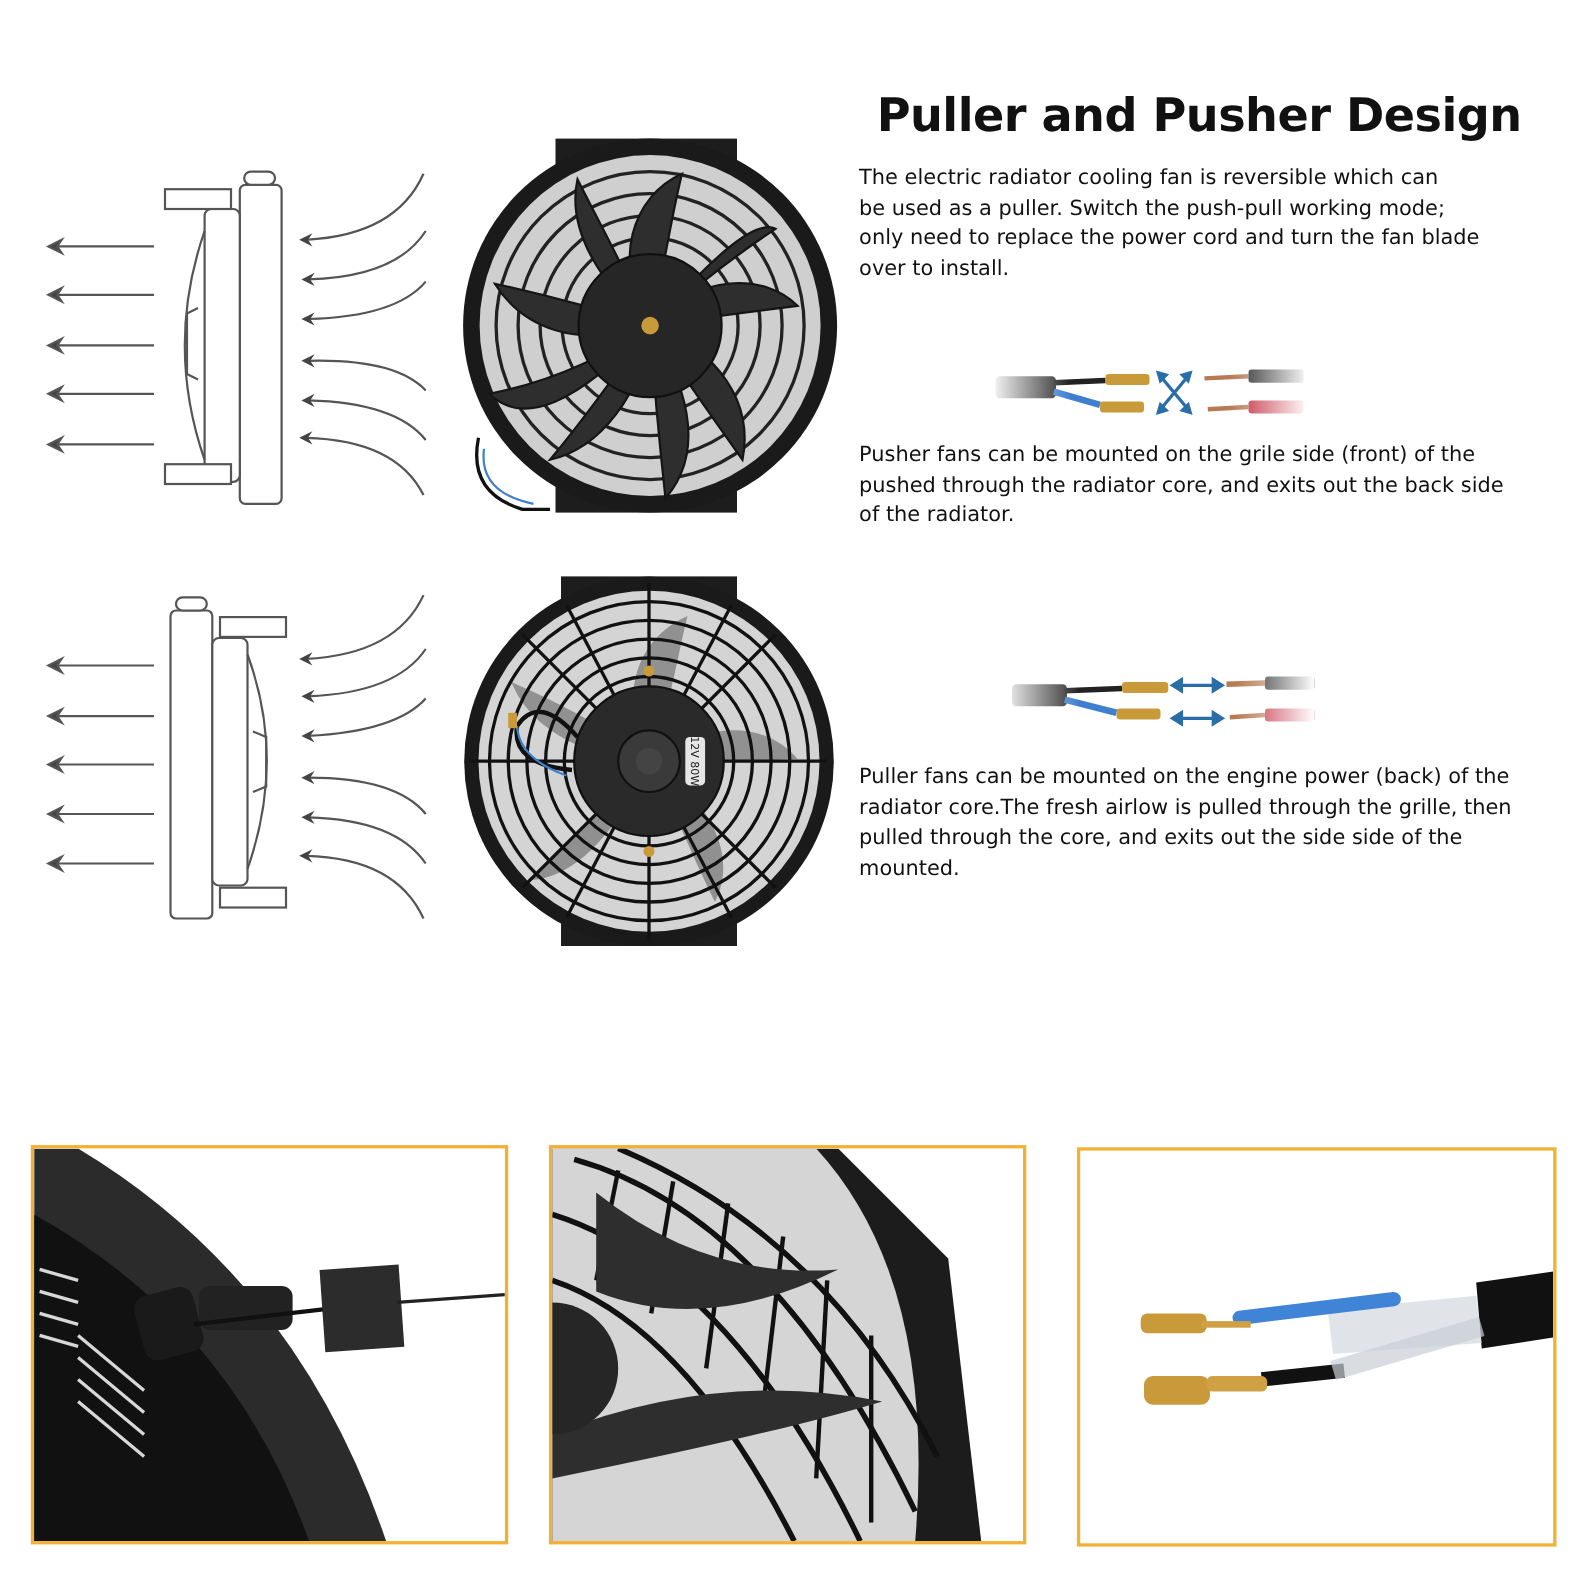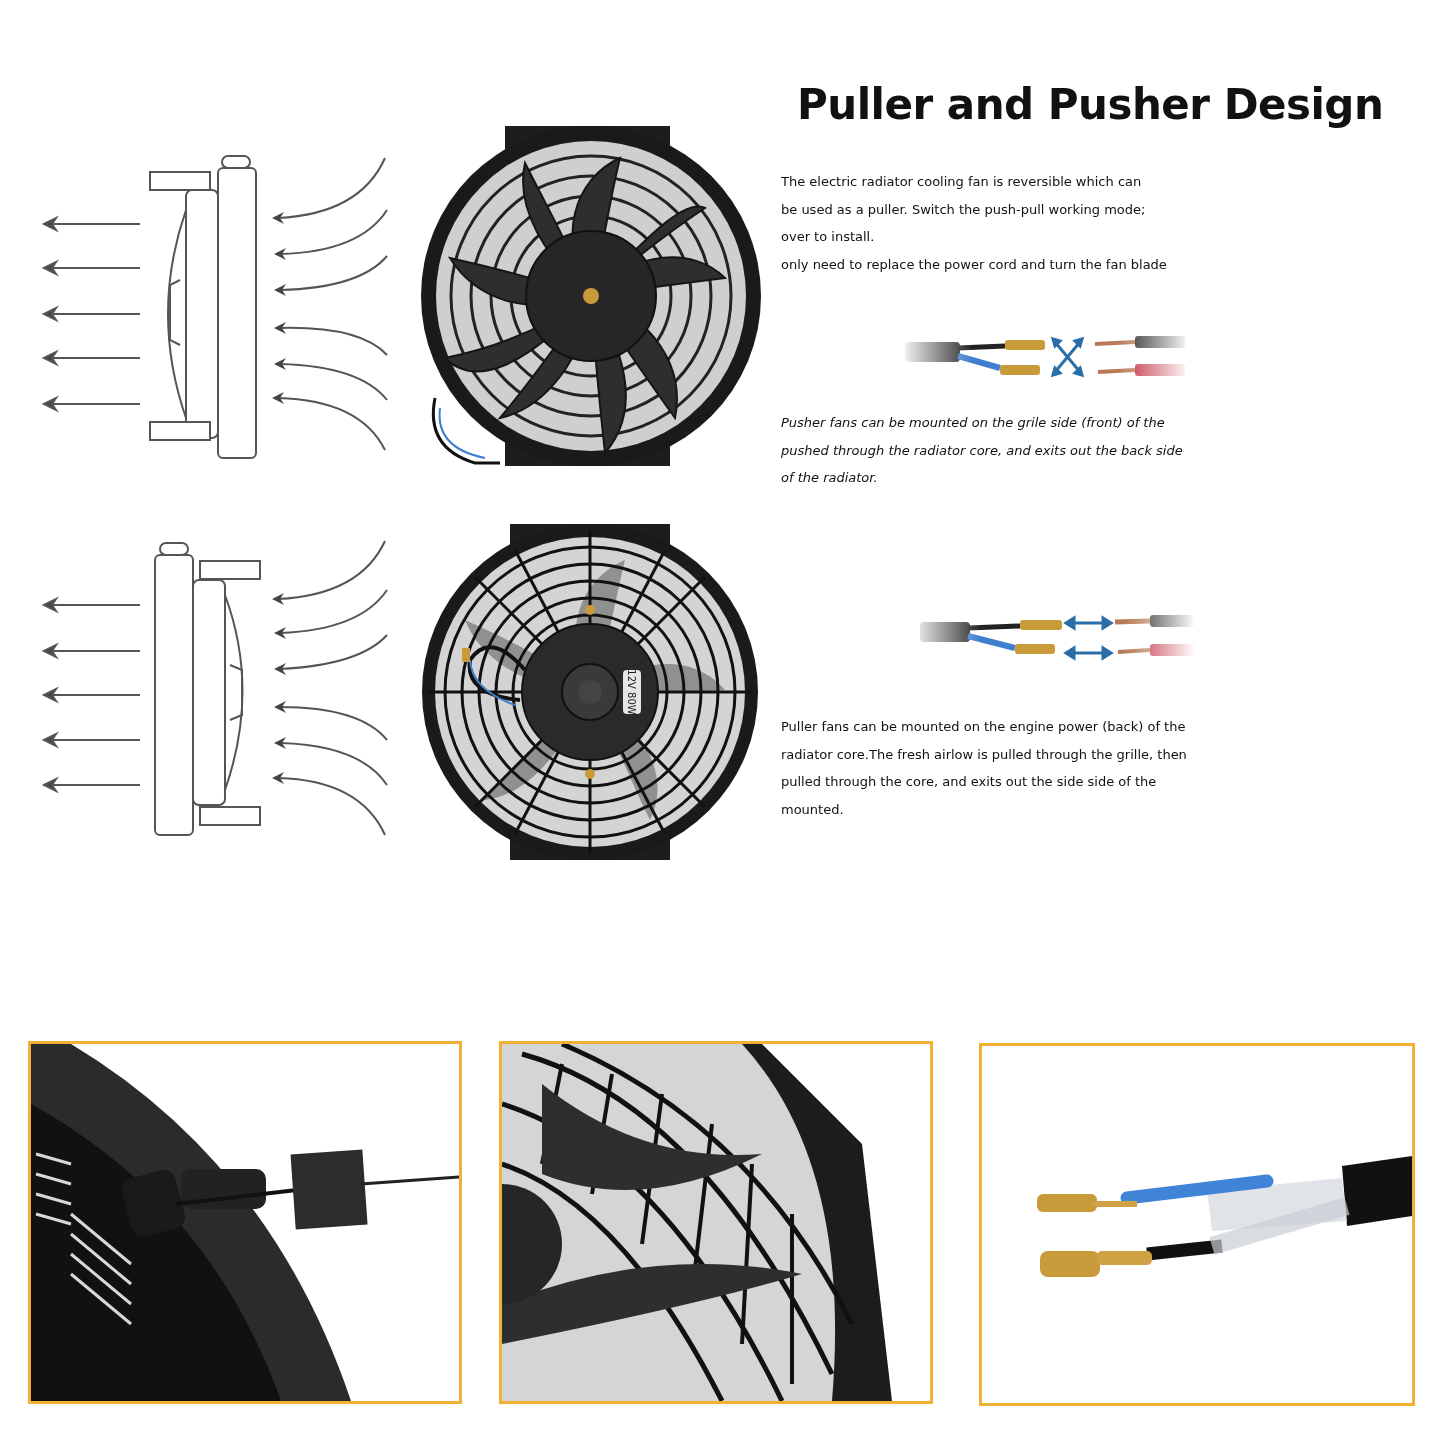--- a/index.html
+++ b/index.html
@@ -1,36 +1,36 @@
 <!DOCTYPE html>
 <html><head>
 <meta charset="utf-8">
 <style>
   html, body { margin:0; padding:0; background:#ffffff; }
   body { width:1445px; height:1445px; position:relative; overflow:hidden; font-family:"DejaVu Sans", sans-serif; color:#111; }
   .abs { position:absolute; }
   .title { left:797px; top:80px; font-size:42px; font-weight:bold; letter-spacing:-0.5px; color:#111; white-space:nowrap; }
-  .para { font-size:13px; line-height:27.5px; color:#111;margin-top:20px; }
+  .para { font-size:19px; line-height:27.5px; color:#111; }
   .p1 { left:781px; top:148px; width:650px; }
-  .p2 { left:781px; top:389px; width:655px;font-style:italic; }
+  .p2 { left:781px; top:400px; width:655px; }
   .p3 { left:781px; top:693px; width:655px; }
   .line { display:block; white-space:nowrap; }
   .frame { border:3px solid #f2b035; background:#fff; overflow:hidden; box-sizing:border-box; }
   svg { display:block; }
 </style>
 </head>
 <body>
 
 <div class="abs title">Puller and Pusher Design</div>
 
 <div class="abs para p1">
   <span class="line">The electric radiator cooling fan is reversible which can</span>
   <span class="line">be used as a puller. Switch the push-pull working mode;</span>
+  <span class="line">only need to replace the power cord and turn the fan blade</span>
   <span class="line">over to install.</span>
-  <span class="line">only need to replace the power cord and turn the fan blade</span>
 </div>
 
 <div class="abs" style="left:30px;top:150px;width:370px;height:320px;">
   <svg width="370" height="320" viewBox="0 0 370 320">
     <g stroke="#555" stroke-width="2" fill="none">
 
       <rect x="188" y="18" width="38" height="290" rx="5" fill="#fff"></rect>
       <rect x="192" y="6" width="28" height="12" rx="6" fill="#fff"></rect>
 
       <rect x="156" y="40" width="32" height="248" rx="6" fill="#fff"></rect>

